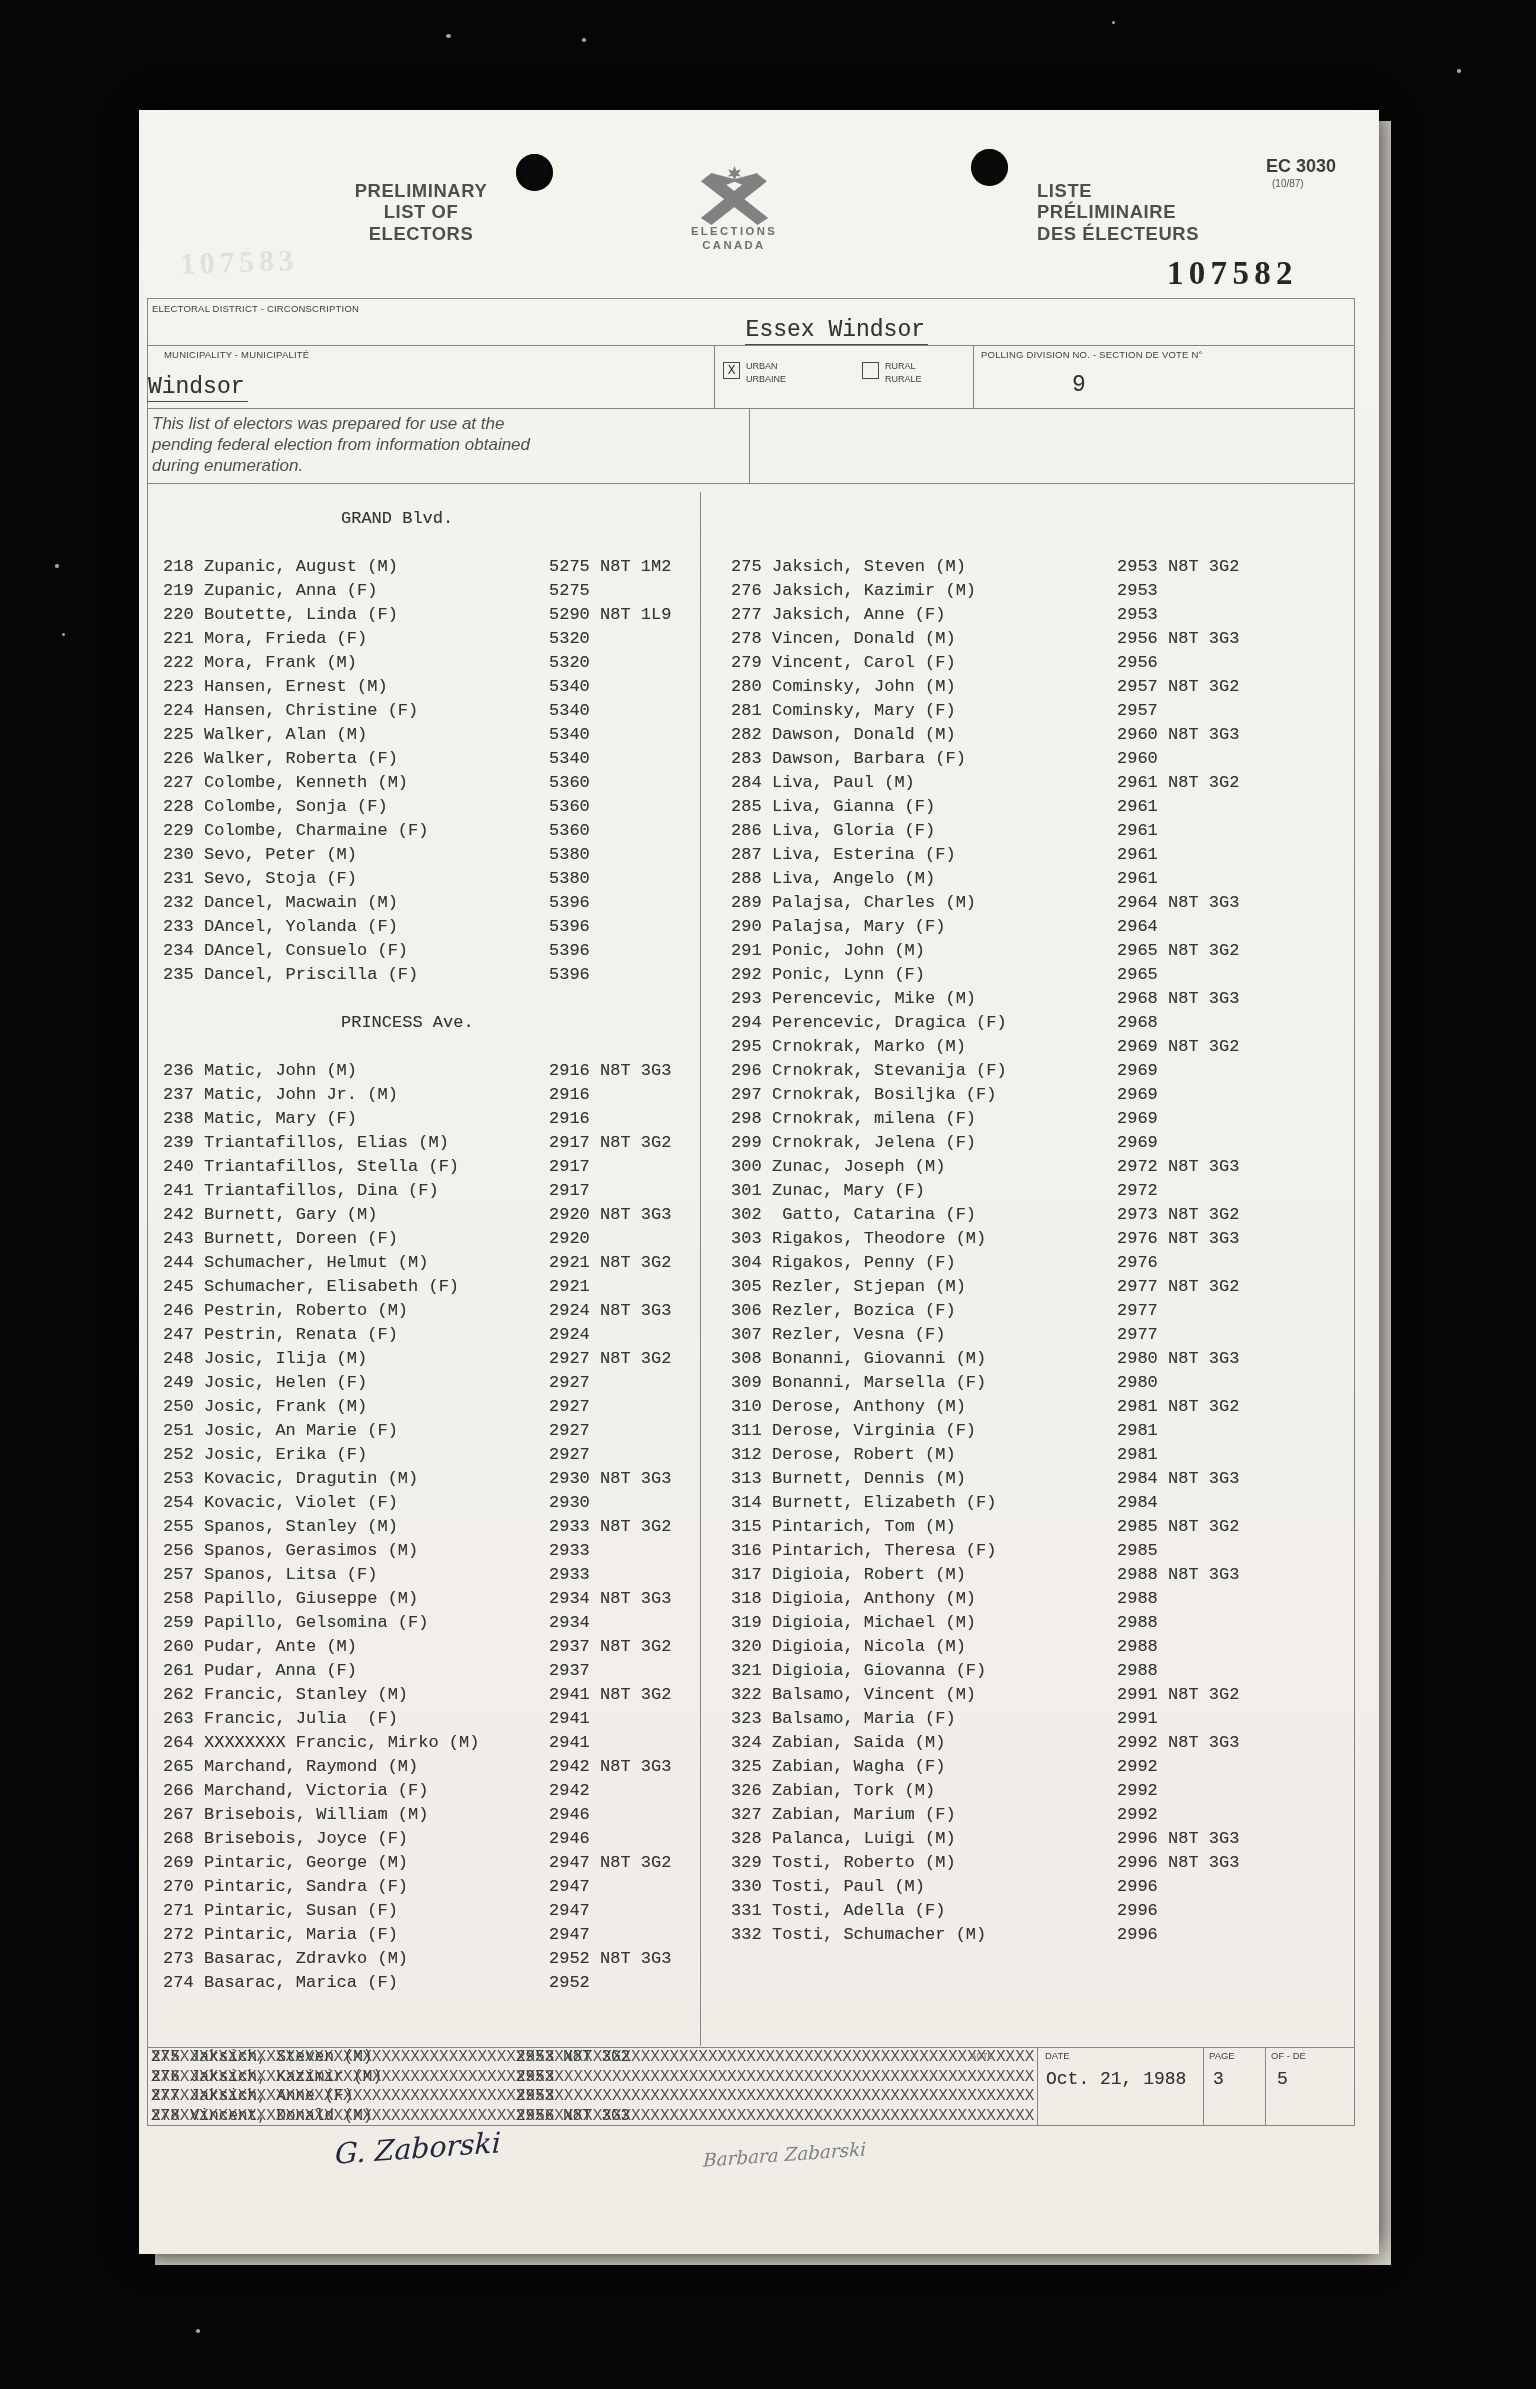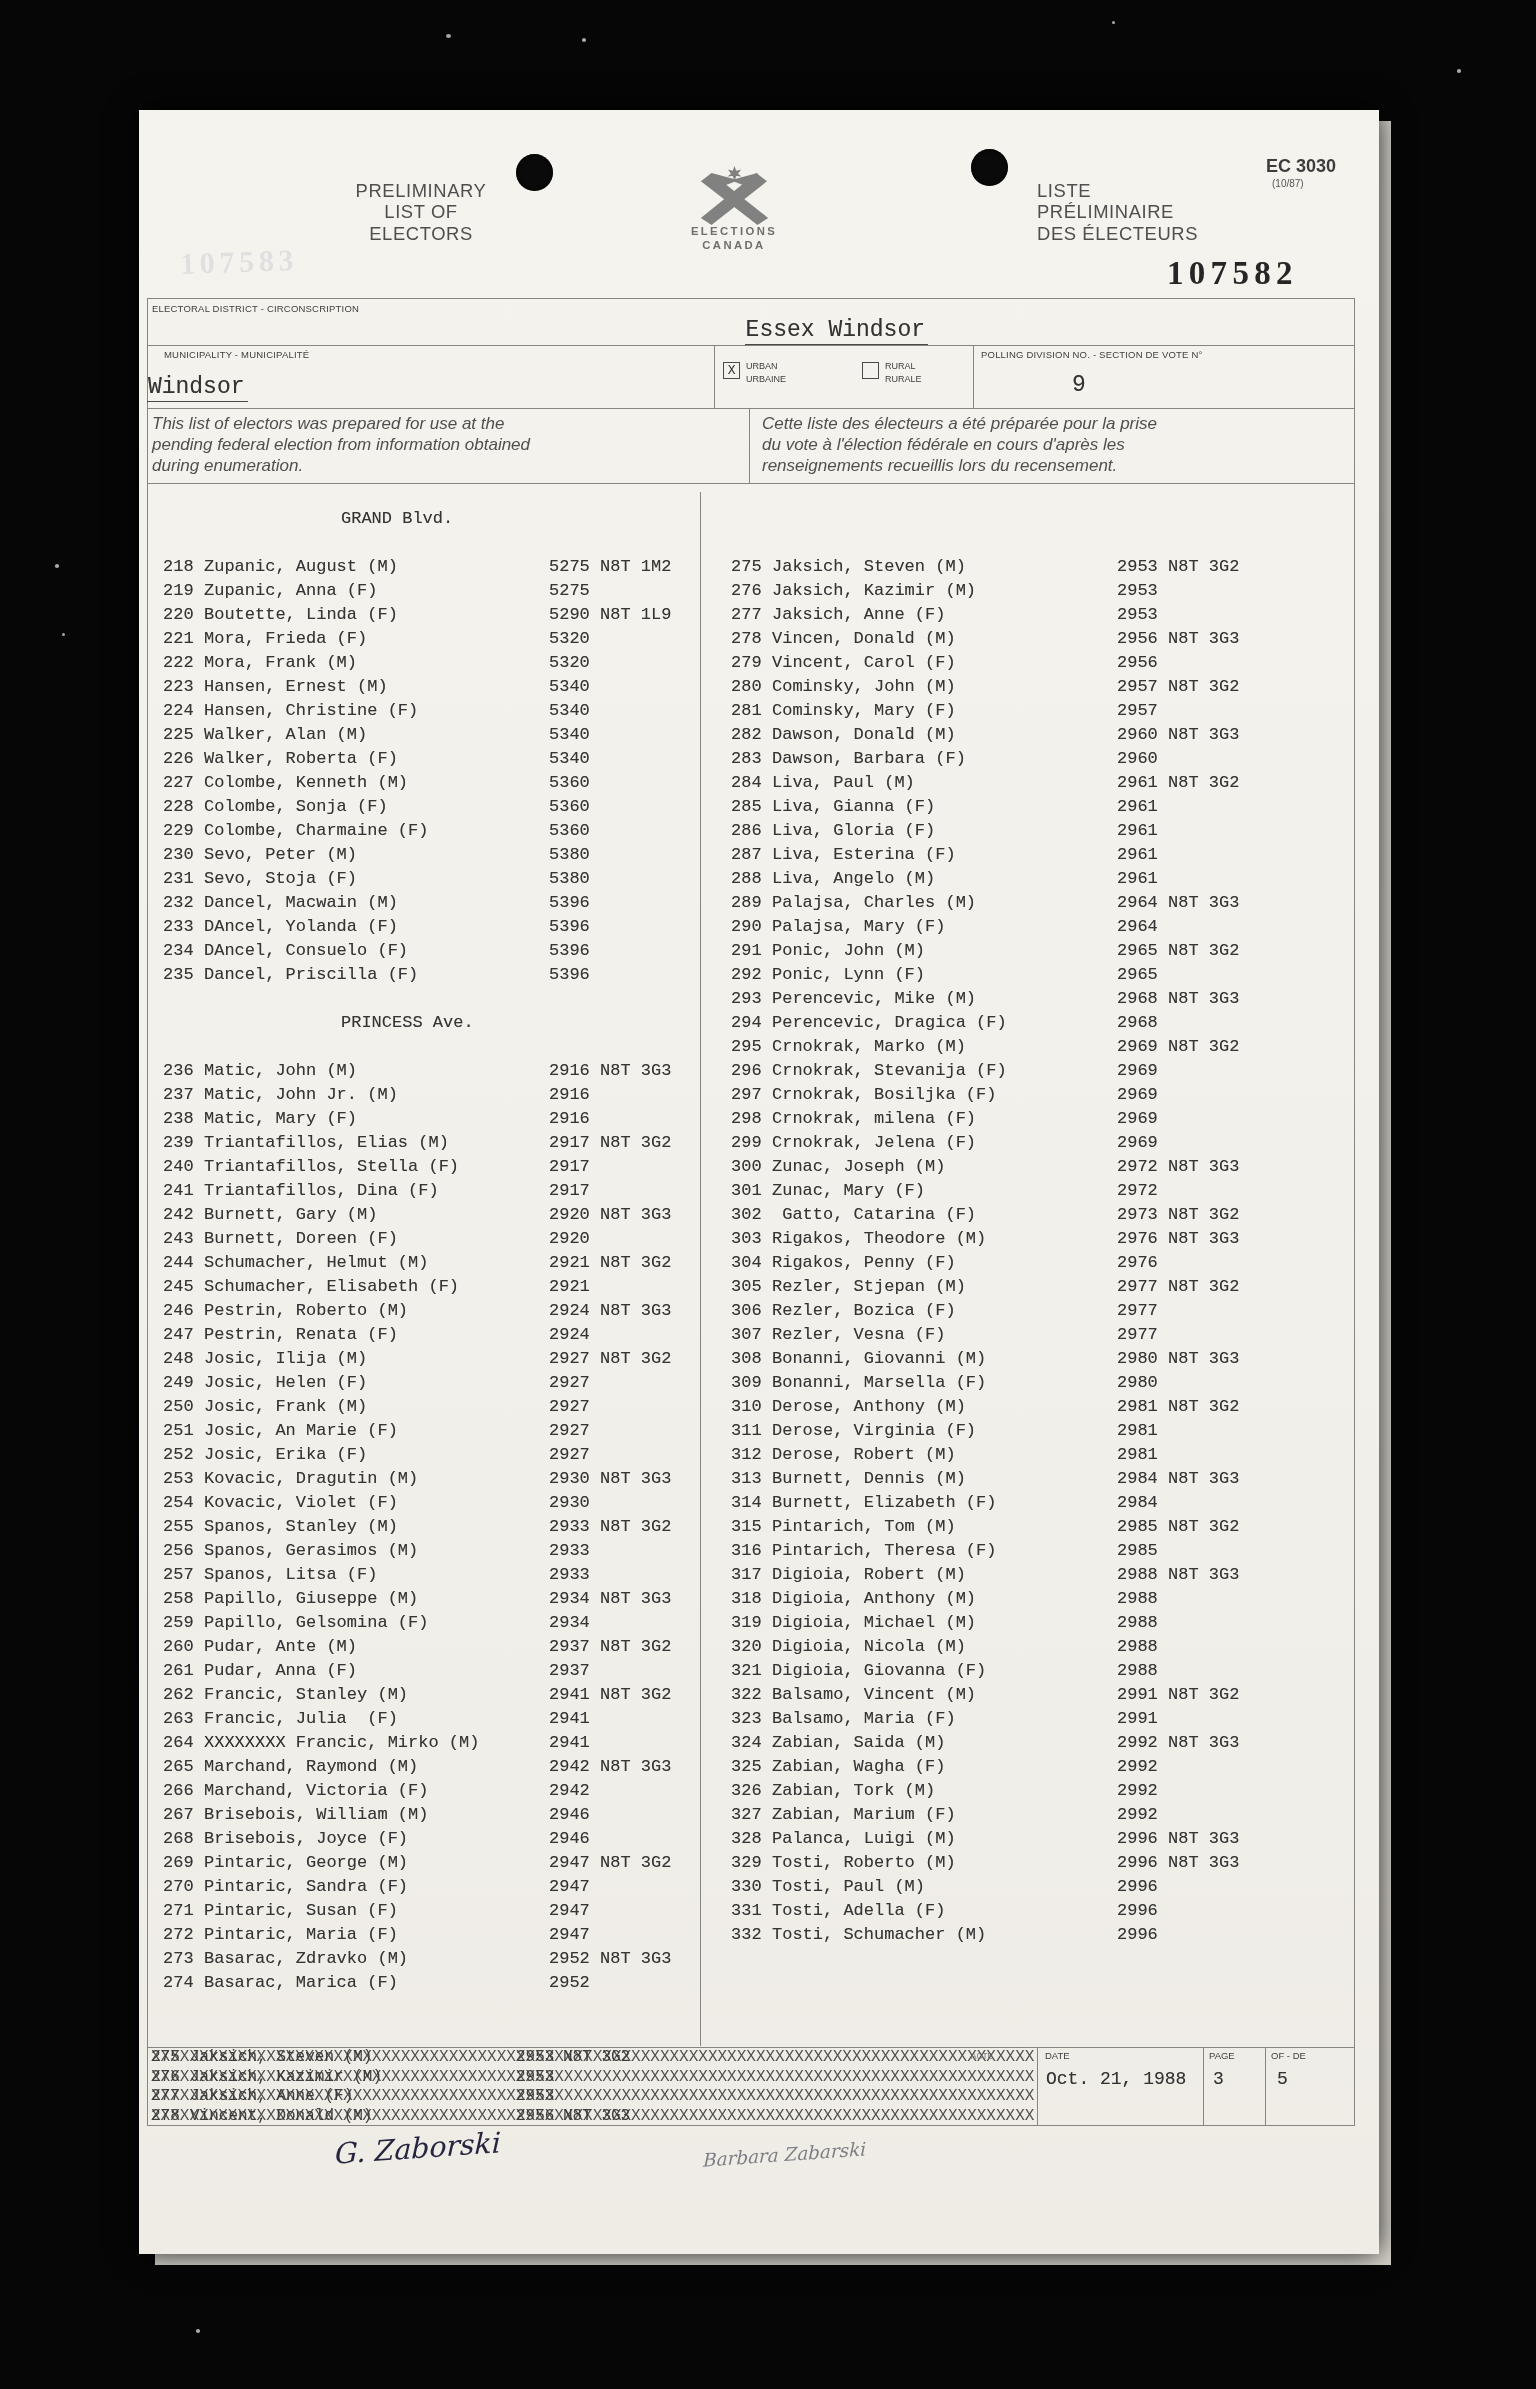--- a/index.html
+++ b/index.html
@@ -7,21 +7,21 @@
   .photo{position:absolute;inset:0;}
   .speck{position:absolute;background:#cfcfcf;border-radius:50%;opacity:.8;}
   .sheet-under{position:absolute;left:155px;top:121px;width:1236px;height:2144px;background:#d8d5cc;}
   .page{position:absolute;left:139px;top:110px;width:1240px;height:2144px;
         background:linear-gradient(180deg,#f5f3ee 0%,#f2f0ea 55%,#eeece5 100%);
         box-shadow:0 0 27px rgba(0,0,0,.85);}
   .hole{position:absolute;width:37px;height:37px;border-radius:50%;background:#0a0a0a;box-shadow:inset 0 0 4.7px #000;}
   #hole-left{left:377px;top:44px;}
   #hole-right{left:832px;top:39px;}
 
-  .title{position:absolute;color:#4e4e4e;font-weight:normal;font-size:18.4px;line-height:21.3px;letter-spacing:0.6px;}
+  .title{position:absolute;color:#4e4e4e;font-weight:bold;font-size:18.4px;line-height:21.3px;letter-spacing:0.6px;}
   #title-en{left:190px;top:70px;width:184px;text-align:center;}
   #title-fr{left:898px;top:70px;text-align:left;}
 
   .logo{position:absolute;left:530px;top:56px;width:130px;text-align:center;}
   .logo svg{display:block;margin:0 auto;}
   .logo-text{font-size:11.3px;font-weight:bold;letter-spacing:2.4px;line-height:13.6px;color:#6f6f6f;}
 
   #ec-code{position:absolute;left:1127px;top:46px;font-size:18px;font-weight:bold;color:#3c3c3c;}
   #ec-sub{position:absolute;left:1133px;top:68px;font-size:10px;color:#555;}
   #serial{position:absolute;left:1028px;top:145px;font-family:"Liberation Serif",serif;font-size:33px;font-weight:bold;
@@ -144,25 +144,20 @@
     <div class="cb-label" style="left:746px;top:251px;">RURAL</div>
     <div class="cb-label" style="left:746px;top:264px;">RURALE</div>
 
     <div class="flabel" style="left:842px;top:239px;">POLLING DIVISION NO. - SECTION DE VOTE N°</div>
     <div class="fval mono" style="left:933px;top:262px;">9</div>
 
     <div class="notice" style="left:13px;top:303px;">
       <div>This list of electors was prepared for use at the</div>
       <div>pending federal election from information obtained</div>
       <div>during enumeration.</div>
-    </div>
-    <div class="notice" style="left:623px;top:303px;">
-      <div>Cette liste des électeurs a été préparée pour la prise</div>
-      <div>du vote à l'élection fédérale en cours d'après les</div>
-      <div>renseignements recueillis lors du recensement.</div>
     </div>
 
     <div class="col" id="col-left">
         <div class="row street">GRAND Blvd.</div>
         <div class="row"> </div>
         <div class="row"><span class="n">218</span><span class="nm">Zupanic, August (M)</span><span class="ad">5275</span><span class="pc">N8T 1M2</span></div>
         <div class="row"><span class="n">219</span><span class="nm">Zupanic, Anna (F)</span><span class="ad">5275</span><span class="pc"></span></div>
         <div class="row"><span class="n">220</span><span class="nm">Boutette, Linda (F)</span><span class="ad">5290</span><span class="pc">N8T 1L9</span></div>
         <div class="row"><span class="n">221</span><span class="nm">Mora, Frieda (F)</span><span class="ad">5320</span><span class="pc"></span></div>
         <div class="row"><span class="n">222</span><span class="nm">Mora, Frank (M)</span><span class="ad">5320</span><span class="pc"></span></div>

